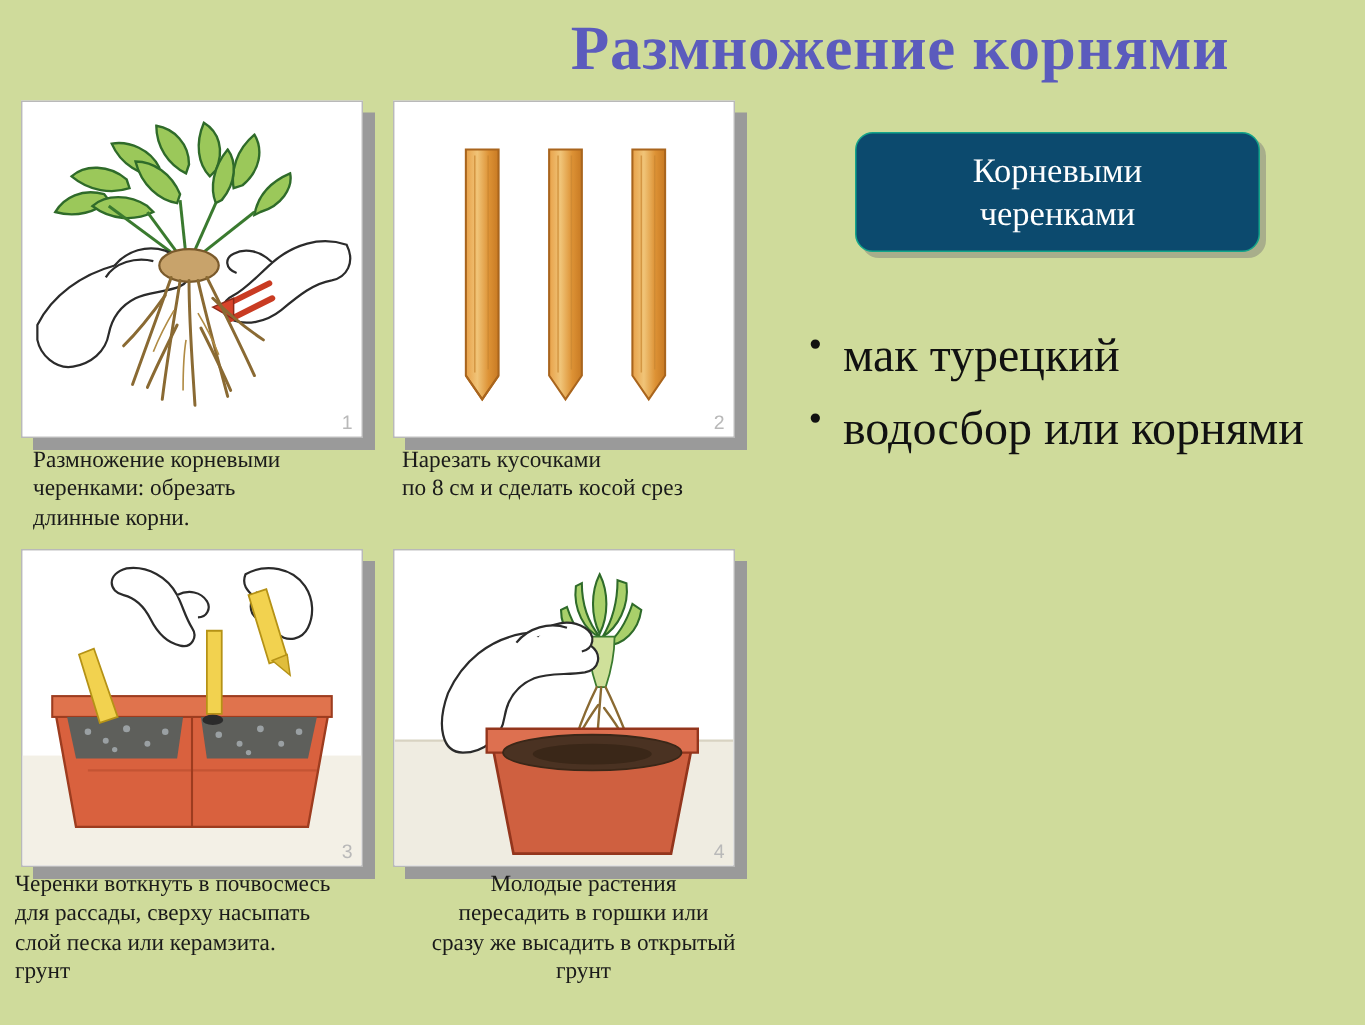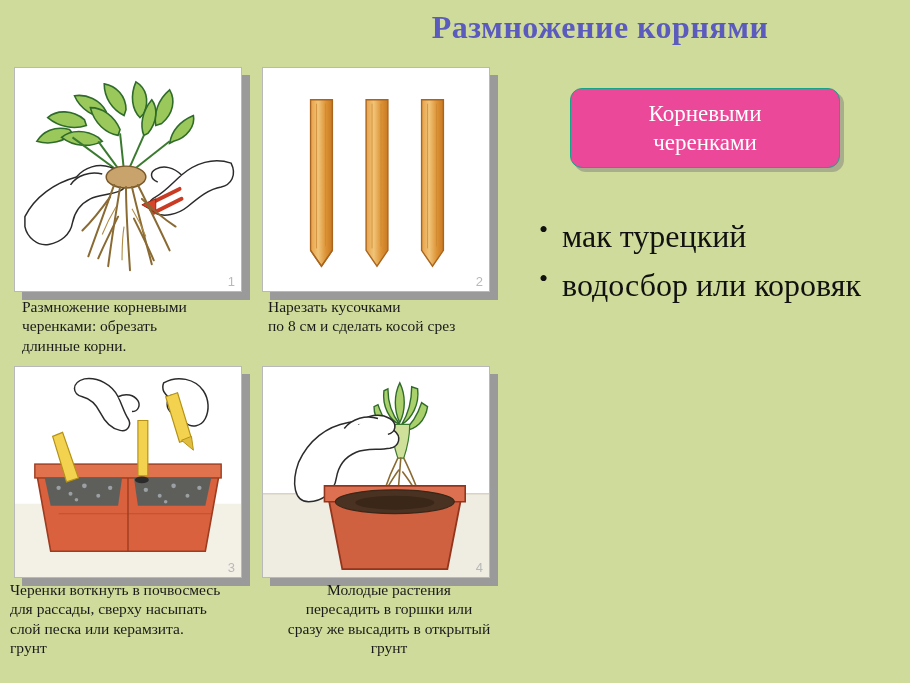--- a/index.html
+++ b/index.html
@@ -17,21 +17,21 @@
 
   
   .title {
     position: absolute;
     left: 300px;
     top: 10px;
     width: 600px;
     text-align: center;
     font-family: "Liberation Serif", serif;
     font-weight: bold;
-    font-size: 32px;
+    font-size: 42px;
     color: #5b5bbd;
     letter-spacing: 0.5px;
     line-height: 1.1;
   }
 
   
   .card {
     position: absolute;
   }
   .card .shadow {
@@ -83,21 +83,21 @@
   #cap3 { left: 10px;  top: 580px; width: 252px; }
   #cap4 { left: 264px; top: 580px; width: 250px; text-align: center; }
 
   
   .greenbox {
     position: absolute;
     left: 570px;
     top: 88px;
     width: 268px;
     height: 78px;
-    background: #ec4899;
+    background: #0c4a6e;
     border: 1px solid #13a489;
     border-radius: 12px;
     box-shadow: 4px 4px 0 rgba(120,120,120,0.45);
     display: flex;
     align-items: center;
     justify-content: center;
     text-align: center;
     font-family: "Liberation Serif", serif;
     font-size: 23px;
     color: #ffffff;
@@ -352,15 +352,15 @@
  пересадить в горшки или
 сразу же высадить в открытый
 грунт</div>
 
 <div class="greenbox">Корневыми
 черенками</div>
 
 <div class="bullets">
   <ul>
     <li>мак турецкий</li>
-    <li>водосбор или коровяк</li>
+    <li>водосбор или корнями</li>
   </ul>
 </div>
 
 </body></html>

